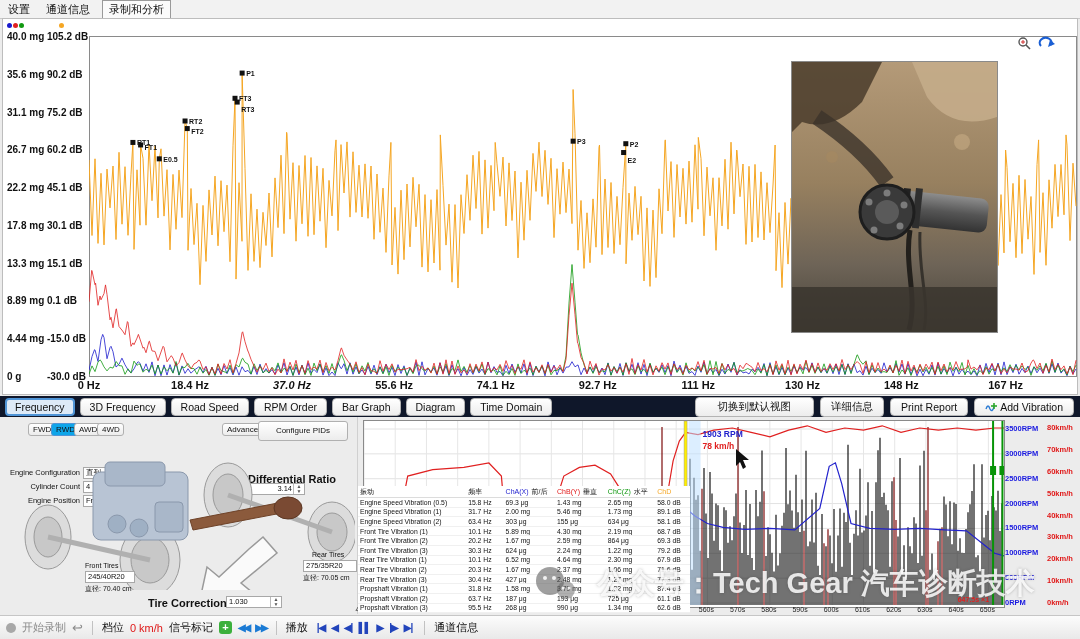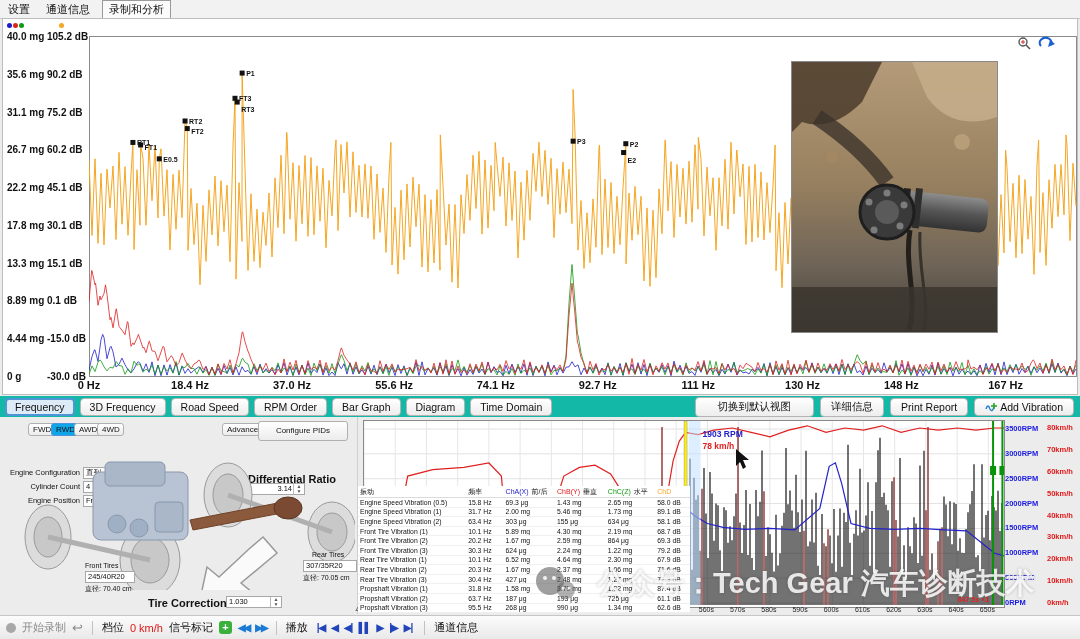--- a/index.html
+++ b/index.html
@@ -11,21 +11,21 @@
            border-bottom:1px solid #c9c9c9;display:flex;align-items:center;font-size:11px}
   .menu-item{padding:1px 8px;cursor:default}
   .menu-tab{padding:1px 6px;border:1px solid #9a9a9a;background:#fbfbfb;margin-left:4px;font-size:11px}
   
   .freq-panel{position:absolute;left:2px;top:18px;width:1076px;height:377px;background:#fff;border:1px solid #bdbdbd;box-sizing:border-box}
   .dot{display:inline-block;border-radius:50%}
   .ymg,.ydb{position:absolute;font-size:10px;font-weight:bold;white-space:nowrap}
   .xt{position:absolute;font-size:11px;font-weight:bold;text-align:center;width:44px}
   .inset{position:absolute;border:1px solid #8a8a8a;overflow:hidden;background:#9c8668}
   
-  .tabsrow{position:absolute;left:0;top:396px;width:1080px;height:21px;background:#14b8a6;display:flex;align-items:center}
+  .tabsrow{position:absolute;left:0;top:396px;width:1080px;height:21px;background:#0f172a;display:flex;align-items:center}
   .vtab{font-size:10.5px;padding:2px 9px;margin-left:5px;border:1px solid #b4b4b4;border-radius:4px;
         background:linear-gradient(#ffffff,#ededed);cursor:pointer;white-space:nowrap}
   .vtab.active{border:2px solid #4f94d6;background:#ddeaf7;padding:1px 8px}
   .rbtns{margin-left:auto;display:flex;align-items:center;margin-right:6px}
   .abtn{font-size:10.5px;padding:2px 10px;margin-left:6px;border:1px solid #b4b4b4;border-radius:4px;
         background:linear-gradient(#ffffff,#ededed);cursor:pointer;white-space:nowrap;display:flex;align-items:center;gap:3px}
   
   .cfg{position:absolute;left:0;top:417px;width:358px;height:197px;border-right:1px solid #d0d0d0;box-sizing:border-box}
   .dbtn{position:absolute;font-size:8px;padding:1px 4px;border:1px solid #b0b0b0;border-radius:3px;background:linear-gradient(#fff,#ececec)}
   .dbtn.active{border:1.5px solid #4f94d6;background:#0ea5e9}
@@ -142,21 +142,21 @@
         <text x="540.8133333333334" y="110.69748520710056" font-size="7" font-weight="bold" fill="#111" font-family="Liberation Sans,sans-serif">P2</text>
       </g>
       <g>
         <rect x="532.1177777777777" y="114.02514792899404" width="5" height="5" fill="#111"></rect>
         <text x="538.6177777777777" y="126.52514792899404" font-size="7" font-weight="bold" fill="#111" font-family="Liberation Sans,sans-serif">E2</text>
       </g>
     </svg>
   <div id="xAxis">
       <span class="xt" style="left: 64px; top: 360px;">0 Hz</span>
       <span class="xt" style="left: 164.996px; top: 360px;">18.4 Hz</span>
-      <span class="xt" style="left: 267.089px; top: 360px;">37.0 Hz</span>
+      <span class="xt" style="left: 267.089px; top: 360px; font-style: italic;">37.0 Hz</span>
       <span class="xt" style="left: 369.182px; top: 360px;">55.6 Hz</span>
       <span class="xt" style="left: 470.727px; top: 360px;">74.1 Hz</span>
       <span class="xt" style="left: 572.82px; top: 360px;">92.7 Hz</span>
       <span class="xt" style="left: 673.267px; top: 360px;">111 Hz</span>
       <span class="xt" style="left: 777.556px; top: 360px;">130 Hz</span>
       <span class="xt" style="left: 876.356px; top: 360px;">148 Hz</span>
       <span class="xt" style="left: 980.644px; top: 360px;">167 Hz</span>
     </div>
 
   <svg class="abs" style="left:1014px;top:17px" width="40" height="14">
@@ -283,21 +283,21 @@
     <polygon points="185,88 278,70 282,80 188,98" fill="#8b5a3c" stroke="#6e4228"></polygon>
     <ellipse cx="283" cy="76" rx="14" ry="11" fill="#7a4a33" stroke="#5c3723"></ellipse>
     <path d="M258 105 L272 121 L236 151 L248 161 L196 163 L202 135 L214 145 L244 117 Z" fill="#fafafa" stroke="#9a9a9a" stroke-width="1.5"></path>
   </svg>
 
   <span class="slab" style="left:85px;top:145px">Front Tires</span>
   <span class="selbox" style="left:85px;top:154px;width:44px"><span>245/40R20</span></span>
   <span class="slab" style="left:85px;top:167px">直径: 70.40 cm</span>
 
   <span class="slab" style="left:312px;top:134px">Rear Tires</span>
-  <span class="selbox" style="left:303px;top:143px;width:48px"><span>307/35R20</span></span>
+  <span class="selbox" style="left:303px;top:143px;width:48px"><span>275/35R20</span></span>
   <span class="slab" style="left:303px;top:156px">直径: 70.05 cm</span>
 
   <span class="blab" style="left:148px;top:180px">Tire Correction Factor</span>
   <span class="spin" style="left:226px;top:179px;width:40px;text-align:left;padding-left:2px">
     <span>1.030</span><span class="ud">▲<br>▼</span>
   </span>
 </div>
 
 <svg id="timechart" class="abs" style="left:363px;top:420px;background:#fff;border:1px solid #8a8a8a" width="640" height="186">
     <line x1="0" y1="8" x2="640" y2="8" stroke="#e2e2e2"></line>

